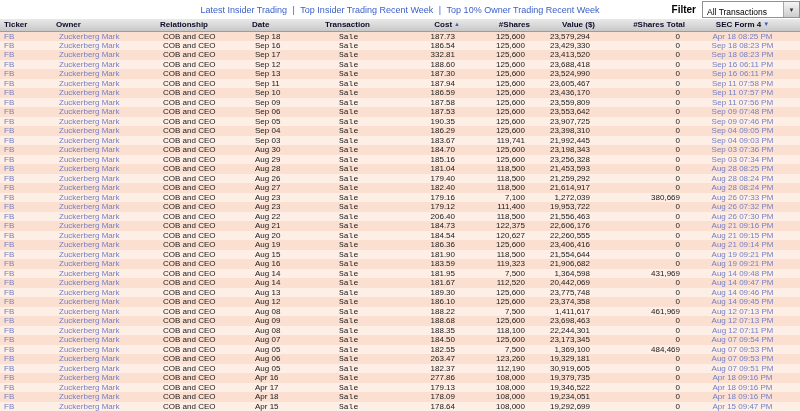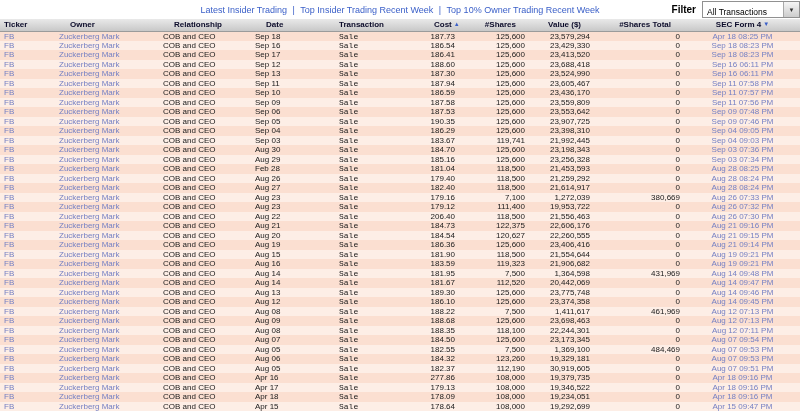--- a/index.html
+++ b/index.html
@@ -32,21 +32,21 @@
     display:flex;align-items:center;justify-content:center;
     font-size:6px;color:#333;
   }
   
   table{width:800px;border-collapse:collapse;table-layout:fixed;}
   thead th{
     height:12px;box-sizing:border-box;
     background:linear-gradient(#e9e9e9,#c8c8c8);
     border-bottom:1px solid #9b9b9b;
     font-size:8px;line-height:10px;font-weight:bold;color:#0b0b2a;
-    padding:0 14px;white-space:nowrap;overflow:hidden;cursor:pointer;
+    padding:0 0;white-space:nowrap;overflow:hidden;cursor:pointer;
   }
   tbody td{
     height:9.5px;box-sizing:border-box;
     font-size:8px;line-height:9px;color:#1a1a1a;
     padding:0 3px;white-space:nowrap;overflow:hidden;
   }
   tbody tr:nth-child(odd) td{background:var(--row-odd);}
   tbody tr:nth-child(even) td{background:var(--row-even);}
   .al{text-align:left;} .ar{text-align:right;} .ac{text-align:center;}
   .c-ticker{padding-left:4px;}
@@ -120,21 +120,21 @@
         <td class="ar c-value">23,429,330</td>
         <td class="ar c-shares_total">0</td>
         <td class="ac c-sec_form"><span class="tlnk">Sep 18 08:23 PM</span></td>
       </tr>
       <tr>
         <td class="al c-ticker"><span class="tlnk">FB</span></td>
         <td class="al c-owner"><span class="tlnk">Zuckerberg Mark</span></td>
         <td class="al c-relationship">COB and CEO</td>
         <td class="al c-date">Sep 17</td>
         <td class="al c-transaction">Sale</td>
-        <td class="ar c-cost">186.41</td>
+        <td class="ar c-cost">332.81</td>
         <td class="ar c-shares">125,600</td>
         <td class="ar c-value">23,413,520</td>
         <td class="ar c-shares_total">0</td>
         <td class="ac c-sec_form"><span class="tlnk">Sep 18 08:23 PM</span></td>
       </tr>
       <tr>
         <td class="al c-ticker"><span class="tlnk">FB</span></td>
         <td class="al c-owner"><span class="tlnk">Zuckerberg Mark</span></td>
         <td class="al c-relationship">COB and CEO</td>
         <td class="al c-date">Sep 12</td>
@@ -262,21 +262,21 @@
         <td class="ar c-cost">185.16</td>
         <td class="ar c-shares">125,600</td>
         <td class="ar c-value">23,256,328</td>
         <td class="ar c-shares_total">0</td>
         <td class="ac c-sec_form"><span class="tlnk">Sep 03 07:34 PM</span></td>
       </tr>
       <tr>
         <td class="al c-ticker"><span class="tlnk">FB</span></td>
         <td class="al c-owner"><span class="tlnk">Zuckerberg Mark</span></td>
         <td class="al c-relationship">COB and CEO</td>
-        <td class="al c-date">Feb 28</td>
+        <td class="al c-date">Aug 28</td>
         <td class="al c-transaction">Sale</td>
         <td class="ar c-cost">181.04</td>
         <td class="ar c-shares">118,500</td>
         <td class="ar c-value">21,453,593</td>
         <td class="ar c-shares_total">0</td>
         <td class="ac c-sec_form"><span class="tlnk">Aug 28 08:25 PM</span></td>
       </tr>
       <tr>
         <td class="al c-ticker"><span class="tlnk">FB</span></td>
         <td class="al c-owner"><span class="tlnk">Zuckerberg Mark</span></td>
@@ -504,21 +504,21 @@
         <td class="ar c-value">1,369,100</td>
         <td class="ar c-shares_total">484,469</td>
         <td class="ac c-sec_form"><span class="tlnk">Aug 07 09:53 PM</span></td>
       </tr>
       <tr>
         <td class="al c-ticker"><span class="tlnk">FB</span></td>
         <td class="al c-owner"><span class="tlnk">Zuckerberg Mark</span></td>
         <td class="al c-relationship">COB and CEO</td>
         <td class="al c-date">Aug 06</td>
         <td class="al c-transaction">Sale</td>
-        <td class="ar c-cost">184.32</td>
+        <td class="ar c-cost">263.47</td>
         <td class="ar c-shares">123,260</td>
         <td class="ar c-value">19,329,181</td>
         <td class="ar c-shares_total">0</td>
         <td class="ac c-sec_form"><span class="tlnk">Aug 07 09:53 PM</span></td>
       </tr>
       <tr>
         <td class="al c-ticker"><span class="tlnk">FB</span></td>
         <td class="al c-owner"><span class="tlnk">Zuckerberg Mark</span></td>
         <td class="al c-relationship">COB and CEO</td>
         <td class="al c-date">Aug 05</td>

